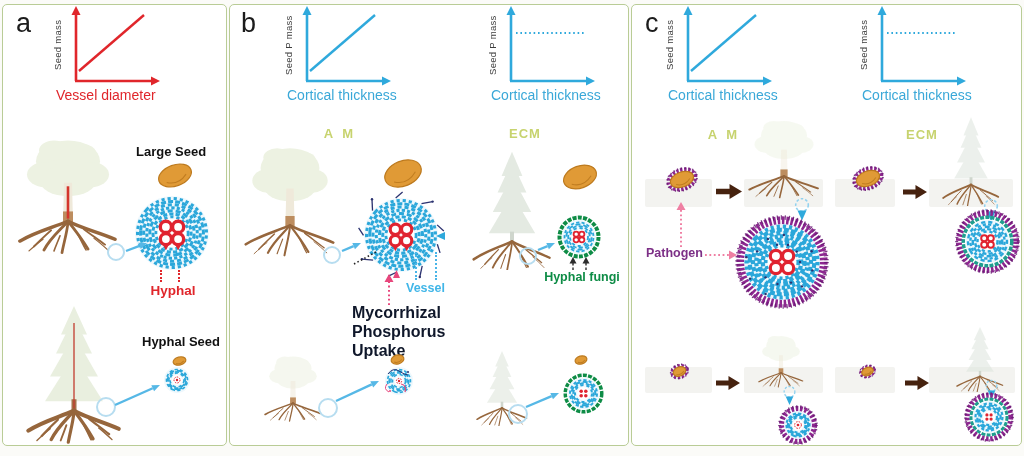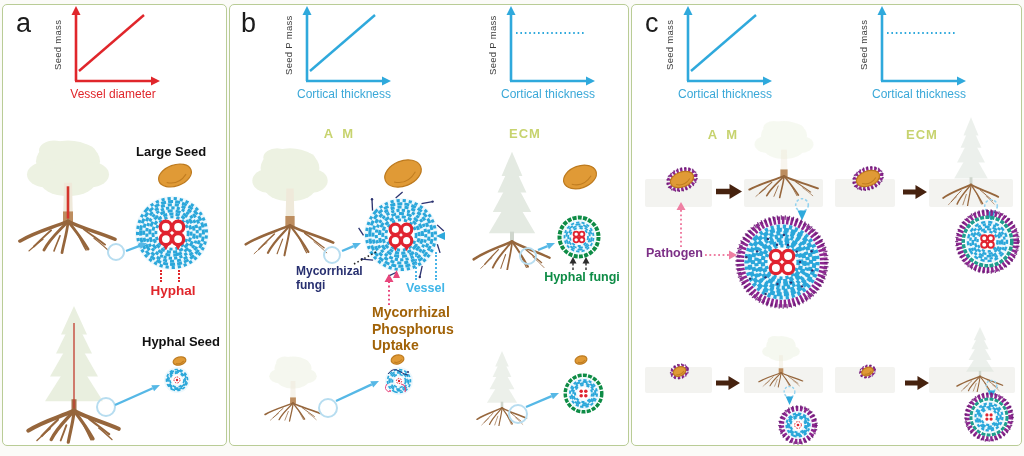--- a/index.html
+++ b/index.html
@@ -7,21 +7,21 @@
        font-family:"Liberation Sans",sans-serif;}
   .panel{position:absolute;background:#fff;border:1.6px solid #b9cc96;border-radius:5px;}
   .plabel{position:absolute;font-size:27px;color:#1c1c1c;line-height:1;}
   .t{position:absolute;line-height:1.18;}
   .b{font-weight:bold;}
   .gfx{position:absolute;line-height:0;}
   .mini-chart{position:absolute;width:120px;height:100px;}
   .ylab{position:absolute;left:0;top:0;height:78px;width:15px;writing-mode:vertical-rl;
         transform:rotate(180deg);font-size:9.5px;color:#3d3d3d;text-align:center;letter-spacing:.3px;}
   .plot{position:absolute;left:16px;top:0;}
-  .xlab{position:absolute;left:4px;top:81px;width:114px;text-align:center;font-size:12px;}
+  .xlab{position:absolute;left:4px;top:81px;width:114px;text-align:left;font-size:14px;}
   .vdot{position:absolute;width:0;}
   .soil{position:absolute;background:#f3f3f0;border-radius:2px;}
 </style>
 </head>
 <body>
 
 <div id="fig">
 
   <section class="panel" style="left:2px;top:4px;width:223px;height:440px"></section>
   <section class="panel" style="left:229px;top:4px;width:398px;height:440px"></section>
@@ -247,31 +247,30 @@
         <line x1="68.47590307431182" y1="16.583644493808833" x2="79.61064164423523" y2="14.581931012702995" stroke="#2b3270" stroke-width="1.3"></line>
         <circle cx="79.61064164423523" cy="14.581931012702995" r="1.2" fill="#2b3270"></circle>
         <line x1="84.10936451059032" y1="37.88250057369314" x2="90.81343977660396" y2="43.99882835970434" stroke="#2b3270" stroke-width="1.3"></line>
         <polygon points="92,45 92,53 83,49" fill="#2fa9dc"></polygon>
    <polygon points="40,91 47,91 43.5,83" fill="#e8467c"></polygon>
       </svg></div>
 
   <div class="gfx" style="left:352px;top:250px"><svg width="26" height="16" viewBox="0 0 26 16">
         <line x1="2" y1="14" x2="24" y2="2" stroke="#222" stroke-width="1.6" stroke-dasharray="1.5 2.4"></line>
       </svg></div>
-  <div class="t b" style="left:296px;top:264px;width:80px;font-size:12px;color:#283070">Mycorrhizal fungi</div>
 
   <div class="vdot" style="left:415px;top:252px;height:28px;border-left:2px dotted #48b5e8"></div>
   <div class="vdot" style="left:435px;top:252px;height:28px;border-left:2px dotted #48b5e8"></div>
   <div class="t b" style="left:406px;top:281px;font-size:12.5px;color:#41b6e8">Vessel</div>
 
   <div class="gfx" style="left:383px;top:272px"><svg width="12" height="34" viewBox="0 0 12 34">
         <line x1="6" y1="33" x2="6" y2="9" stroke="#e8467c" stroke-width="2" stroke-dasharray="1.8 2.6"></line>
   <polygon points="1.5,10 10.5,10 6,2" fill="#e8467c"></polygon>
       </svg></div>
-  <div class="t b" style="left:372px;top:304px;width:130px;font-size:14px;color:#a16207">Mycorrhizal Phosphorus Uptake</div>
+  <div class="t b" style="left:352px;top:304px;width:130px;font-size:16px;color:#0f172a">Mycorrhizal Phosphorus Uptake</div>
 
   <div class="gfx" style="left:472px;top:150px"><svg width="80" height="120" viewBox="0 0 100 147" preserveAspectRatio="none">
         <g fill="#e4eae2" opacity="1">
           <polygon points="50,2 37,32 63,32"></polygon>
           <polygon points="50,14 32,52 68,52"></polygon>
        <polygon points="50,32 26,76 74,76"></polygon>
           <polygon points="50,54 21,102 79,102"></polygon>
         </g>
        <rect x="47.5" y="100" width="5" height="13" fill="#cfd6cd"></rect>
         <g transform="translate(0,112) translate(50 0) scale(1) translate(-50 0)" fill="none" stroke="#96663c" stroke-linecap="round" opacity="1">

